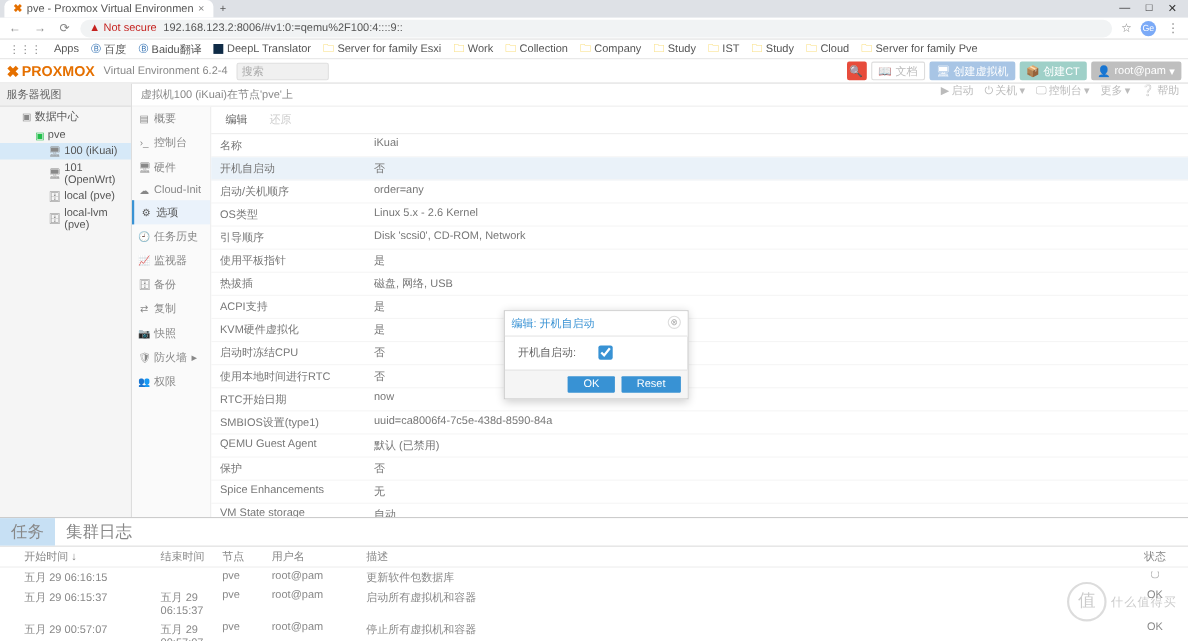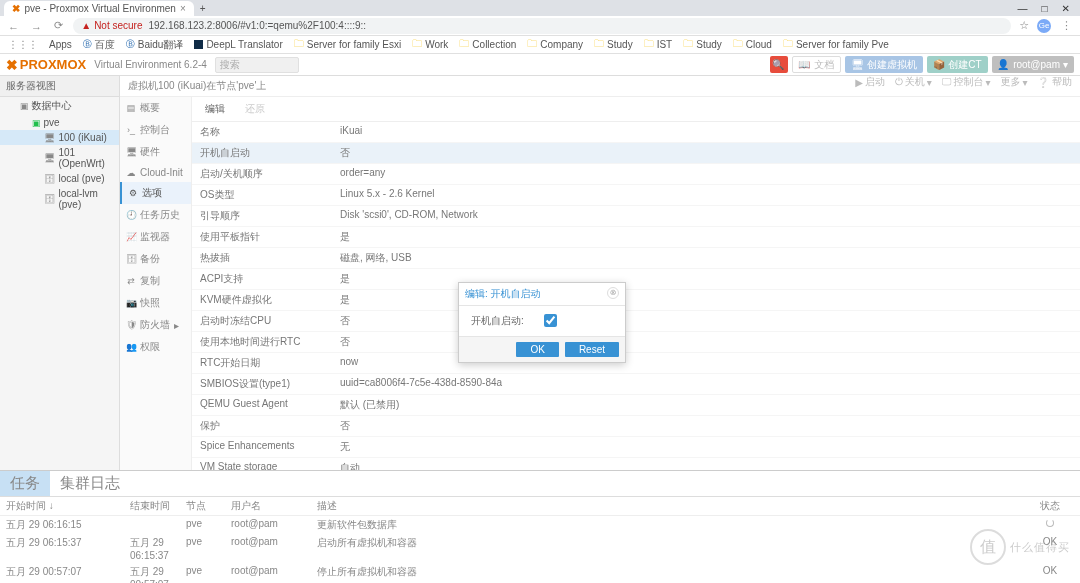--- a/index.html
+++ b/index.html
@@ -87,21 +87,21 @@
 .mbtn.reset { background:#3892d4; }
 
 
 .bottom { position:absolute; bottom:0; left:0; right:0; border-top:1px solid #ccc; background:#fff; height:113px; }
 .bottom-tabs { display:flex; border-bottom:1px solid #ddd; }
 .btab { padding:3px 10px; font-size:15px; color:#888; cursor:pointer; }
 .btab.act { background:#c7e0f4; color:#888; }
 .log-hdr, .log-row { display:flex; font-size:10px; padding:2px 0; }
 .log-hdr { color:#888; border-bottom:1px solid #eee; }
 .log-row { color:#888; }
-.lc.c1 { width:130px; padding-left:6px; }
+.lc.c1 { width:130px; padding-left:6px;margin-left:16px; }
 .lc.c2 { width:56px; }
 .lc.c3 { width:45px; }
 .lc.c4 { width:86px; }
 .lc.c5 { flex:1; }
 .lc.c6 { width:60px; text-align:center; }
 .spin { display:inline-block; border:1px solid #bbb; border-top-color:transparent; border-radius:50%; width:8px; height:8px; }
 
 
 .watermark { position:absolute; right:10px; bottom:18px; display:flex; align-items:center; gap:4px; opacity:0.5; }
 .wm-circ { width:36px; height:36px; border:2px solid #bbb; border-radius:50%; font-size:16px; text-align:center; line-height:32px; color:#999; }

